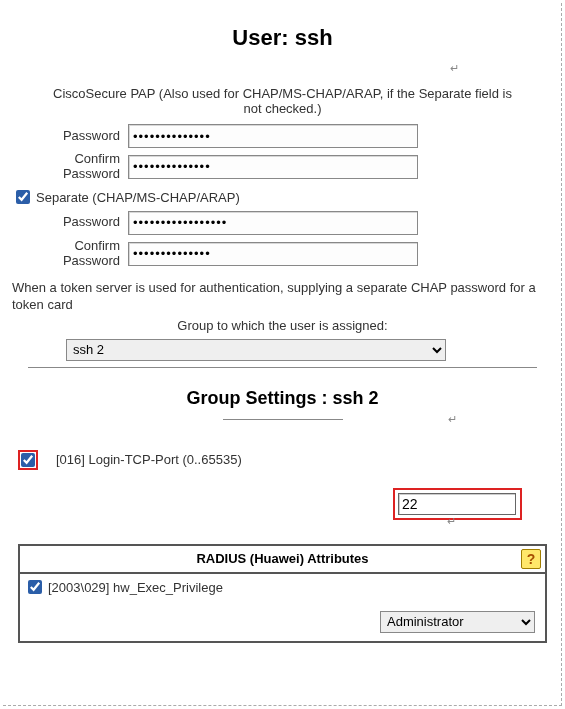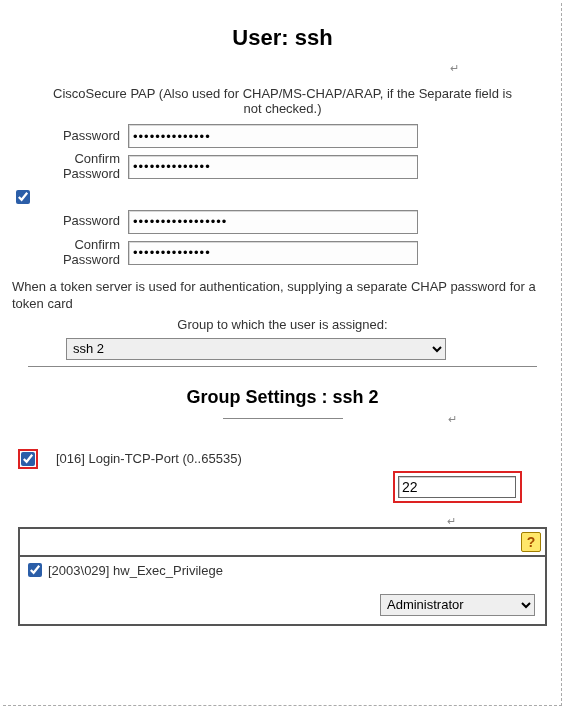--- a/index.html
+++ b/index.html
@@ -129,21 +129,21 @@
     outline-offset: -2px;
     padding: 1px;
     display: inline-flex;
     align-items: center;
   }
   .port-text {
     margin-left: 18px;
     color: #333;
   }
   .port-input-area {
-    margin-top: 4px;
+    margin-top: 20px;
     display: flex;
     justify-content: flex-end;
     padding-right: 35px;
   }
   .port-input-box {
     outline: 2px solid #d22;
     padding: 3px 4px 3px 3px;
     display: inline-flex;
   }
   .port-input {
@@ -225,20 +225,21 @@
       <input class="pwd" type="password" value="••••••••••••••" style="">
     </div>
 
     <div class="row">
       <div class="label">Confirm Password</div>
       <input class="pwd" type="password" value="••••••••••••••" style="">
     </div>
 
     <div class="sep-row">
       <input type="checkbox" checked="" style="">
+      <span>Separate (CHAP/MS-CHAP/ARAP)</span>
     </div>
 
     <div class="row">
       <div class="label">Password</div>
       <input class="pwd" type="password" value="•••••••••••••••••" style="">
     </div>
 
     <div class="row">
       <div class="label">Confirm Password</div>
       <input class="pwd" type="password" value="••••••••••••••" style="">
@@ -267,20 +268,21 @@
     </div>
 
     <div class="port-input-area">
       <span class="port-input-box">
         <input class="port-input" type="text" value="22" style="">
       </span>
     </div>
 
     <div class="radius-table">
       <div class="radius-head">
+        <span class="radius-head-title">RADIUS (Huawei) Attributes</span>
         <span class="help-icon">?</span>
       </div>
       <div class="radius-body">
         <div class="attr-row">
           <input type="checkbox" checked="" style="">
           <span>[2003\029] hw_Exec_Privilege</span>
         </div>
         <div class="attr-select-row">
           <select class="select-admin">
             <option>Administrator</option>

